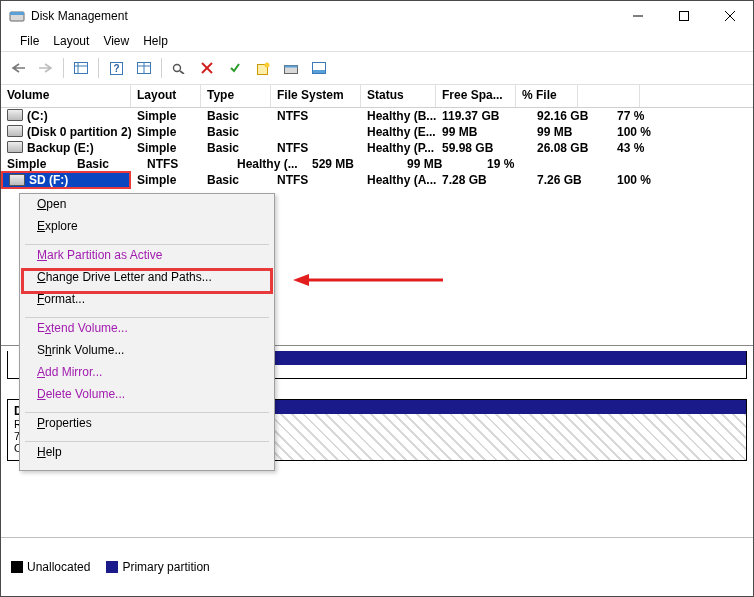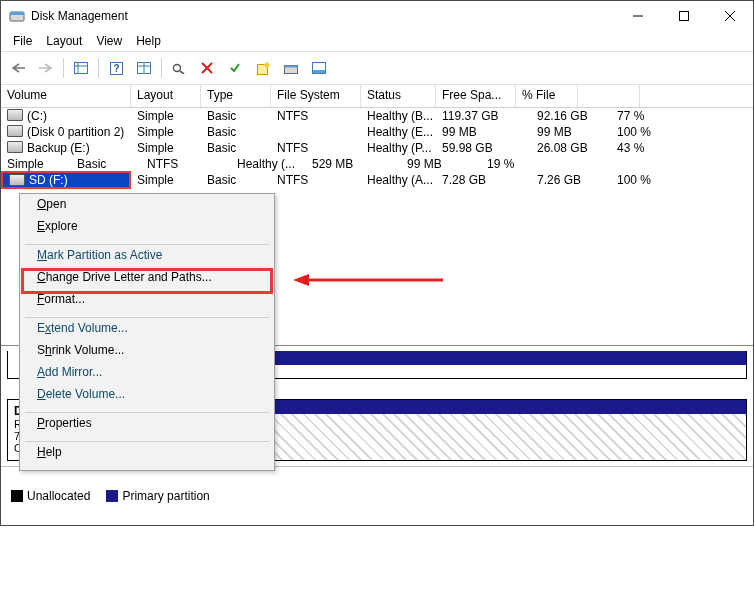--- a/index.html
+++ b/index.html
@@ -1,23 +1,23 @@
 <!DOCTYPE html>
 <html><head>
 <meta charset="utf-8">
 <style>
   html,body{margin:0;padding:0;font-family:"Segoe UI",Tahoma,sans-serif;font-size:12px;color:#000;background:#fff}
-  .window{position:relative;width:754px;height:526px;box-sizing:border-box;border:1px solid #4a4a4a;background:#fff;overflow:hidden}
+  .window{position:relative;width:754px;height:597px;box-sizing:border-box;border:1px solid #4a4a4a;background:#fff;overflow:hidden}
   .titlebar{height:30px;display:flex;align-items:center;padding:0 0 0 8px;background:#fff}
   .title-icon{width:16px;height:16px;margin-right:6px}
   .title-text{flex:1;font-size:12px}
   .win-ctrls{display:flex;height:100%}
   .win-ctrl{width:46px;display:flex;justify-content:center;align-items:center;font-family:inherit}
   .win-ctrl svg{display:block}
-  .menubar{height:20px;display:flex;align-items:center;gap:14px;padding:0 12px}
+  .menubar{height:20px;display:flex;align-items:center;gap:14px;padding:0 19px}
   .menubar span{cursor:default}
   .toolbar{height:28px;display:flex;align-items:center;gap:2px;padding:2px 4px;border-top:1px solid #e0e0e0;border-bottom:1px solid #e0e0e0}
   .tbbtn{width:24px;height:24px;display:flex;justify-content:center;align-items:center;border:1px solid transparent}
   .tbsep{width:1px;height:20px;background:#d0d0d0;margin:0 2px}
   .list-area{position:relative;border-bottom:1px solid #888}
   .volhead{display:flex;height:22px;border-bottom:1px solid #d0d0d0}
   .volhead .col{border-right:1px solid #e0e0e0;padding:3px 6px;font-size:12px;box-sizing:border-box;white-space:nowrap;overflow:hidden;background:#fff}
   .volbody .row{display:flex;height:16px;align-items:center}
   .volbody .cell{padding:0 6px;box-sizing:border-box;white-space:nowrap;overflow:hidden}
   .drive-icon{display:inline-block;width:14px;height:10px;border:1px solid #555;border-radius:1px;background:linear-gradient(#eee,#bbb);margin-right:4px;vertical-align:-1px}
@@ -31,21 +31,21 @@
   .diskinfo b{font-size:12px}
   .partbox{flex:1;min-height:62px;border:1px solid #000;border-left:none;box-sizing:border-box;position:relative}
   .partbox.blueband::before{content:"";position:absolute;left:0;right:0;top:0;height:14px;background:#1a1a8a}
   .partbox.hatched{background:repeating-linear-gradient(45deg,#fff,#fff 6px,#d8d8d8 6px,#d8d8d8 8px)}
   .partbox .txt{position:absolute;left:6px;top:16px;font-size:11px;line-height:14px}
   .legend{position:absolute;left:0;right:0;bottom:0;height:26px;border-top:1px solid #c0c0c0;display:flex;align-items:center;gap:16px;padding:16px 10px;background:#fff}
   .legend .sw{width:12px;height:12px;display:inline-block;margin-right:4px;vertical-align:-2px}
 
   .context{position:absolute;left:18px;top:192px;width:248px;background:#f2f2f2;border:1px solid #a0a0a0;box-shadow:2px 2px 4px rgba(0,0,0,.2);padding:3px}
   .context .item{height:22px;display:flex;padding:0 14px;font-size:12px}
-  .context .item.disabled{color:#0c4a6e}
+  .context .item.disabled{color:#a21caf}
   .context .sep{height:1px;background:#d0d0d0;margin:3px 2px}
   .context .item.hl{outline:3px solid #e83a3a;outline-offset:-1px}
   .ul{text-decoration:underline;text-decoration-skip-ink:none}
 
   .arrow{position:absolute;left:292px;top:269px;pointer-events:none}
 </style>
 </head>
 <body>
 
 <div class="window">
@@ -149,21 +149,21 @@
         </svg>
       </div>
     <div class="tbbtn">
         <svg width="14" height="12">
           <rect x="0.5" y="0.5" width="13" height="11" fill="none" stroke="#3a7ab8"></rect>
           <rect x="1" y="8" width="12" height="3" fill="#5aa0d8"></rect>
         </svg>
       </div>
   </div>
 
-  <div class="list-area" style="height:260px;">
+  <div class="list-area" style="height:260px;font-weight:bold;">
     <div class="volhead">
       <div class="col colw0">Volume</div>
       <div class="col colw1">Layout</div>
       <div class="col colw2">Type</div>
       <div class="col colw3">File System</div>
       <div class="col colw4">Status</div>
       <div class="col colw6">Free Spa...</div>
       <div class="col colw7">% File</div>
       <div class="col colw8"></div>
     </div>

